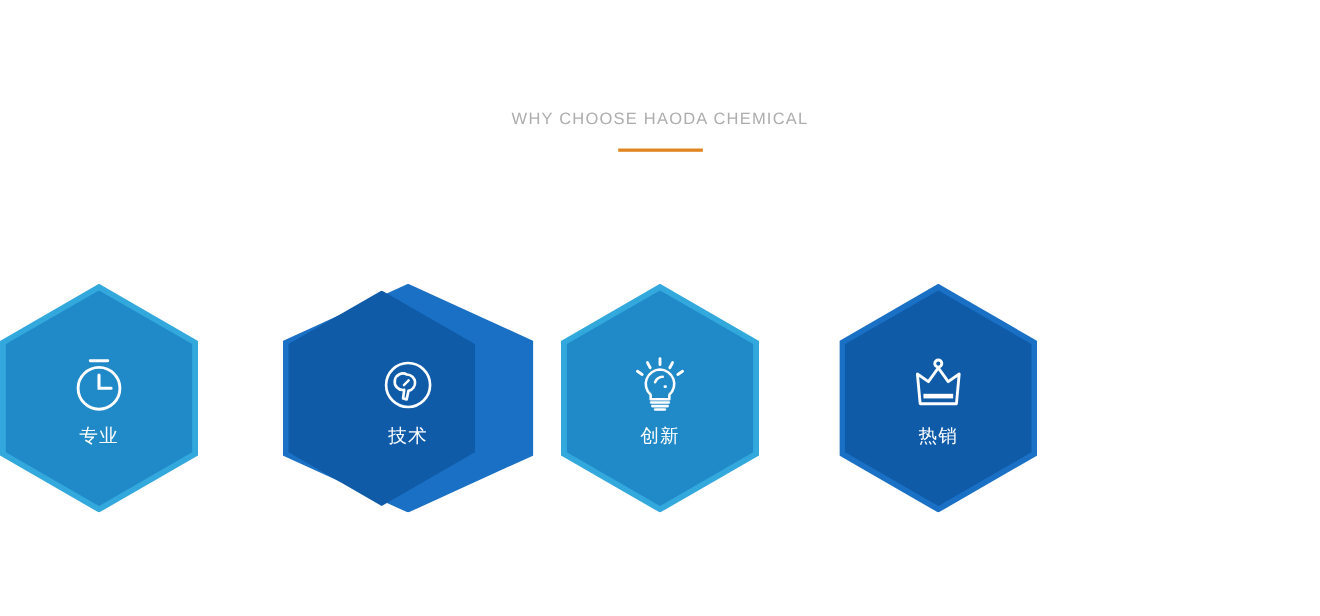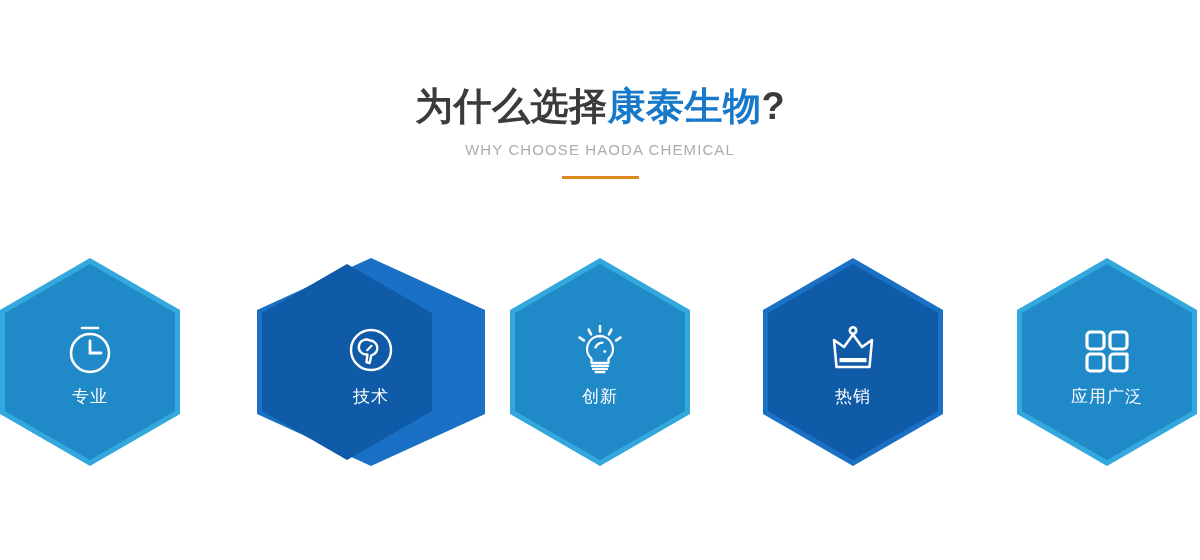--- a/index.html
+++ b/index.html
@@ -126,21 +126,20 @@
     font-size: 17px;
     letter-spacing: 1px;
     line-height: 1;
     white-space: nowrap;
   }
 </style>
 </head>
 <body>
 
 <div class="header">
-  <h1 class="title"><span style="color: rgb(59, 59, 59);">为什么选择</span><span class="accent" style="color: rgb(24, 120, 201);">康泰生物</span><span class="qmark" style="color: rgb(59, 59, 59);">?</span></h1>
   <p class="subtitle" style="color: rgb(173, 173, 173);">WHY CHOOSE HAODA CHEMICAL</p>
   <div class="rule-wrap">
     <div class="rule" style="background: rgb(225, 135, 34);"></div>
   </div>
 </div>
 
 <div class="hex-row">
 
   <div class="hex-cell" style="left:0px;">
     <div class="hex-shape hex-border" style="background: rgb(50, 168, 221);"></div>
@@ -203,29 +202,14 @@
           <line x1="9.5" y1="17.5" x2="13.8" y2="20.4" stroke-width="2.6"></line>
           <line x1="50.5" y1="17.5" x2="46.2" y2="20.4" stroke-width="2.6"></line>
           <path d="M25.5 27.5 A8 8 0 0 1 32.5 22.6" stroke-width="2.3"></path>
           <path d="M34.5 31.5 A1 1 0 0 1 35 31.5" stroke-width="2.6"></path>
         </svg>
       </span>
       <span class="hex-label">创新</span>
     </div>
   </div>
 
-  <div class="hex-cell" style="left:1017px;">
-    <div class="hex-shape hex-border" style="background: rgb(50, 168, 221);"></div>
-    <div class="hex-fill" style="background: rgb(32, 137, 200);"></div>
-    <div class="hex-content">
-      <span class="hex-icon">
-        <svg viewBox="0 0 60 60" fill="none" stroke="#ffffff" stroke-width="3.2" stroke-linecap="round" stroke-linejoin="round">
-          <rect x="10" y="12" width="17" height="17" rx="3.5"></rect>
-          <rect x="33" y="12" width="17" height="17" rx="3.5"></rect>
-          <rect x="10" y="34" width="17" height="17" rx="3.5"></rect>
-          <path d="M50 34 L50 47.5 A3.5 3.5 0 0 1 46.5 51 L36.5 51 A3.5 3.5 0 0 1 33 47.5 L33 37.5 A3.5 3.5 0 0 1 36.5 34 L50 34"></path>
-        </svg>
-      </span>
-      <span class="hex-label">应用广泛</span>
-    </div>
-  </div>
 
 </div>
 
 </body></html>

